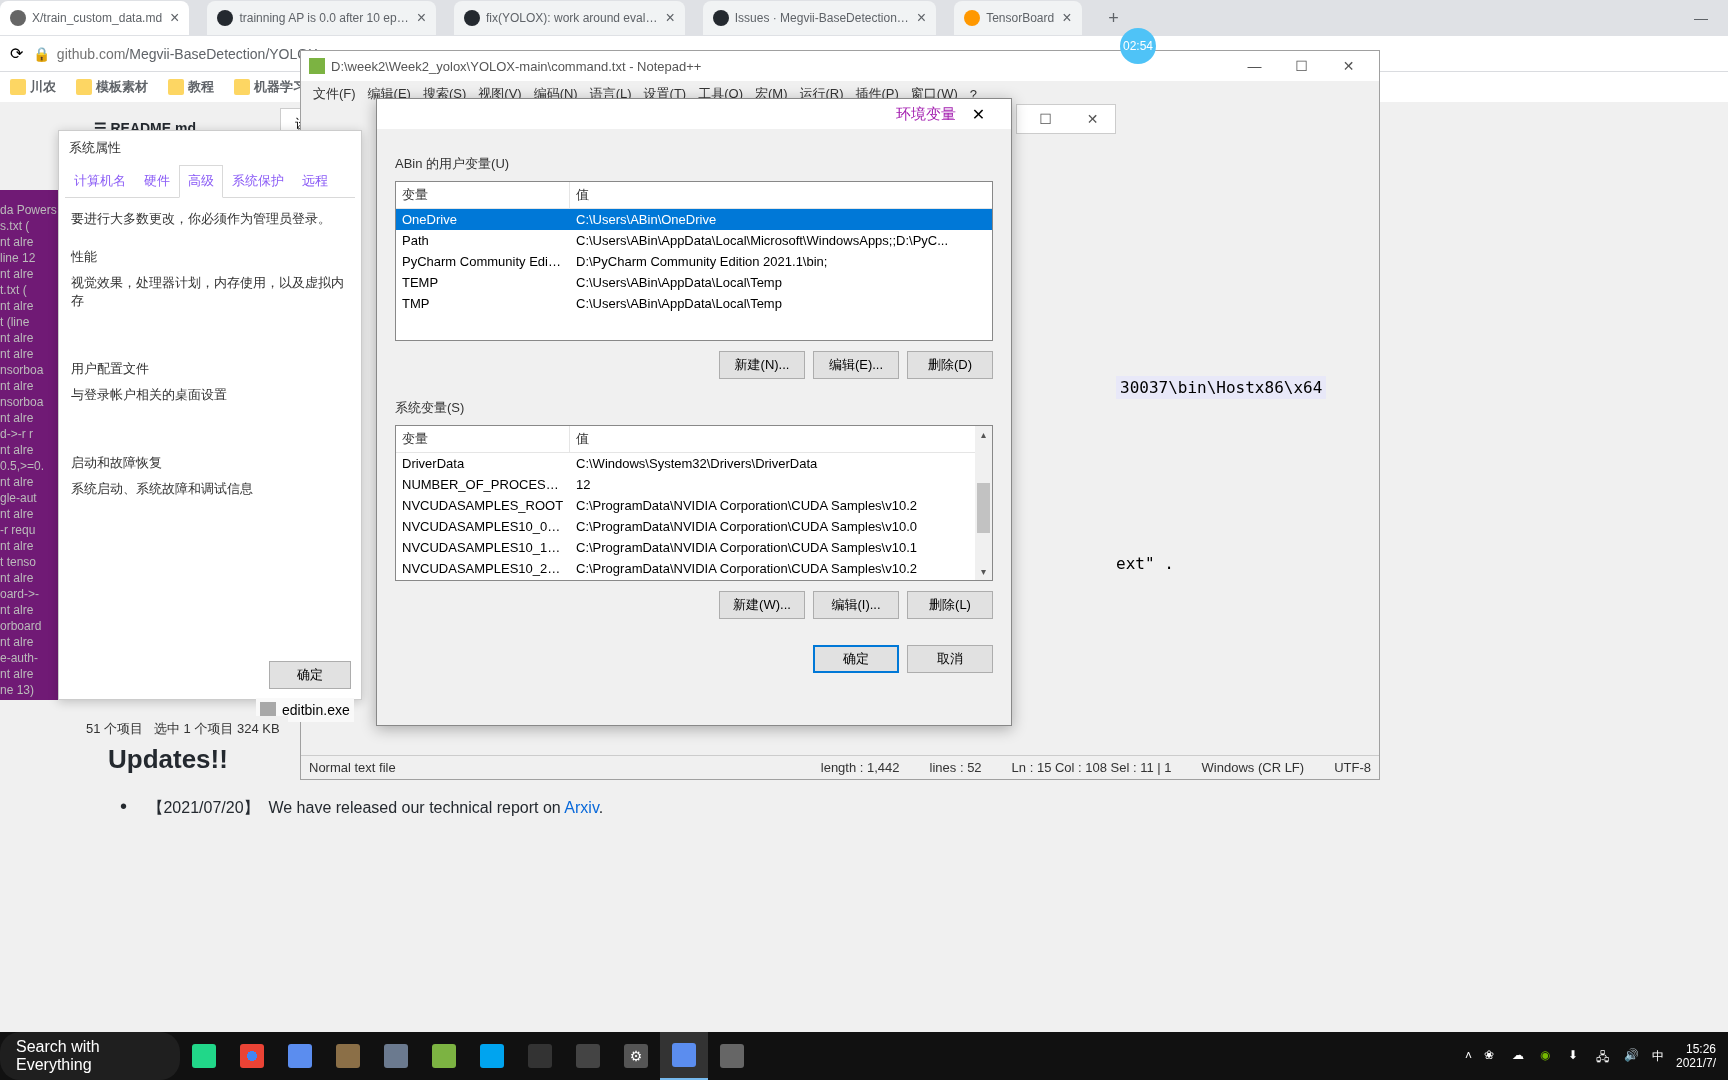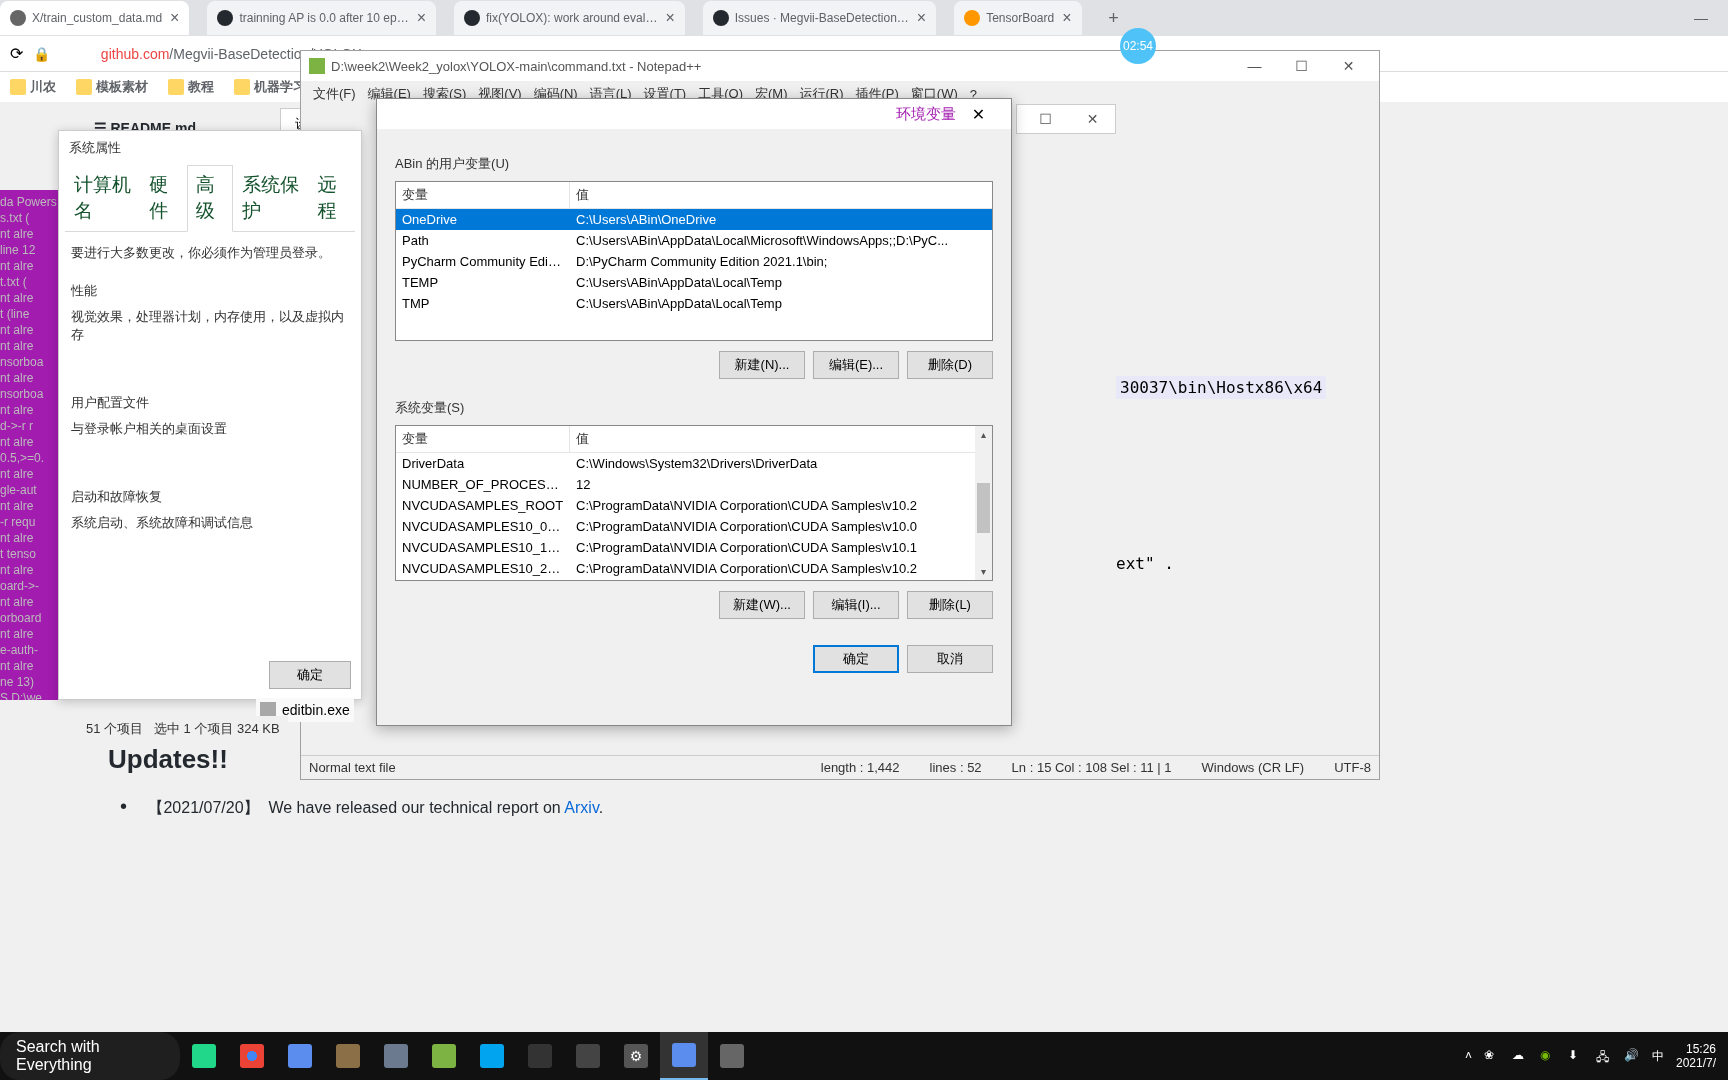--- a/index.html
+++ b/index.html
@@ -12,36 +12,36 @@
 .tab-icon { width: 16px; height: 16px; margin-right: 6px; border-radius: 50%; background: #666; flex-shrink: 0; }
 .tab-title { white-space: nowrap; overflow: hidden; text-overflow: ellipsis; flex: 1; }
 .tab-close { margin-left: 8px; font-size: 16px; color: #5f6368; }
 .new-tab { width: 28px; height: 28px; display: flex; align-items: center; justify-content: center; font-size: 18px; color: #5f6368; }
 .tab-right { margin-left: auto; display: flex; align-items: center; gap: 20px; padding-right: 20px; }
 .circle-badge { width: 36px; height: 36px; border-radius: 50%; background: #4fc3f7; color: #fff; display: flex; align-items: center; justify-content: center; font-size: 12px; position: absolute; top: 28px; left: 1120px; z-index: 50; }
 
 
 .url-bar { position: absolute; top: 36px; left: 0; right: 0; height: 36px; background: #fff; display: flex; align-items: center; padding: 0 10px; border-bottom: 1px solid #dadce0; }
 .url-text { color: #5f6368; font-size: 14px; }
-.url-text .domain { color: #ef4444; margin-left: 44px; }
+.url-text .domain { color: #737373; }
 
 
 .bookmarks { position: absolute; top: 72px; left: 0; right: 0; height: 30px; background: #fff; display: flex; align-items: center; padding: 0 10px; gap: 20px; }
 .bookmark { display: flex; align-items: center; gap: 4px; font-size: 13px; color: #5f6368; font-weight: bold; }
 .folder-icon { width: 16px; height: 16px; background: #fdd663; border-radius: 2px; }
 
 
-.terminal-bg { position: absolute; left: 0; top: 190px; width: 62px; height: 510px; background: #a21caf; color: #ccc; font-family: monospace; font-size: 12px; line-height: 16px; padding: 4px 0; overflow: hidden; }
+.terminal-bg { position: absolute; left: 0; top: 190px; width: 62px; height: 510px; background: #701a75; color: #ccc; font-family: monospace; font-size: 12px; line-height: 16px; padding: 12px 0; overflow: hidden; }
 .terminal-line { white-space: nowrap; color: #bbb; }
 
 
 .sysprop { position: absolute; left: 58px; top: 130px; width: 304px; height: 570px; background: #fff; border: 1px solid #ccc; box-shadow: 0 2px 10px rgba(0,0,0,.2); }
 .sysprop-title { padding: 8px 10px; font-size: 13px; color: #333; }
 .sysprop-tabs { display: flex; border-bottom: 1px solid #d9d9d9; margin: 0 6px; }
-.sysprop-tab { padding: 6px 8px; font-size: 19px; color: #14532d; border: 1px solid transparent; }
+.sysprop-tab { padding: 6px 8px; font-size: 13px; color: #8b5cf6; border: 1px solid transparent; text-align: center; }
 .sysprop-tab.active { border: 1px solid #d9d9d9; border-bottom: 1px solid #fff; background: #fff; margin-bottom: -1px; }
 .sysprop-body { padding: 12px; font-size: 13px; color: #333; }
 .sysprop-section { margin-bottom: 20px; }
 .sysprop-section-title { font-weight: normal; margin-bottom: 6px; }
 .sysprop-section-desc { margin-top: 8px; color: #333; font-size: 13px; }
 .sysprop-btns { position: absolute; bottom: 10px; right: 10px; display: flex; gap: 8px; }
 .win-btn { min-width: 82px; height: 28px; background: #e1e1e1; border: 1px solid #adadad; font-size: 13px; cursor: default; }
 
 
 .npp { position: absolute; left: 300px; top: 50px; width: 1080px; height: 730px; background: #f0f0f0; border: 1px solid #a0a0a0; }

